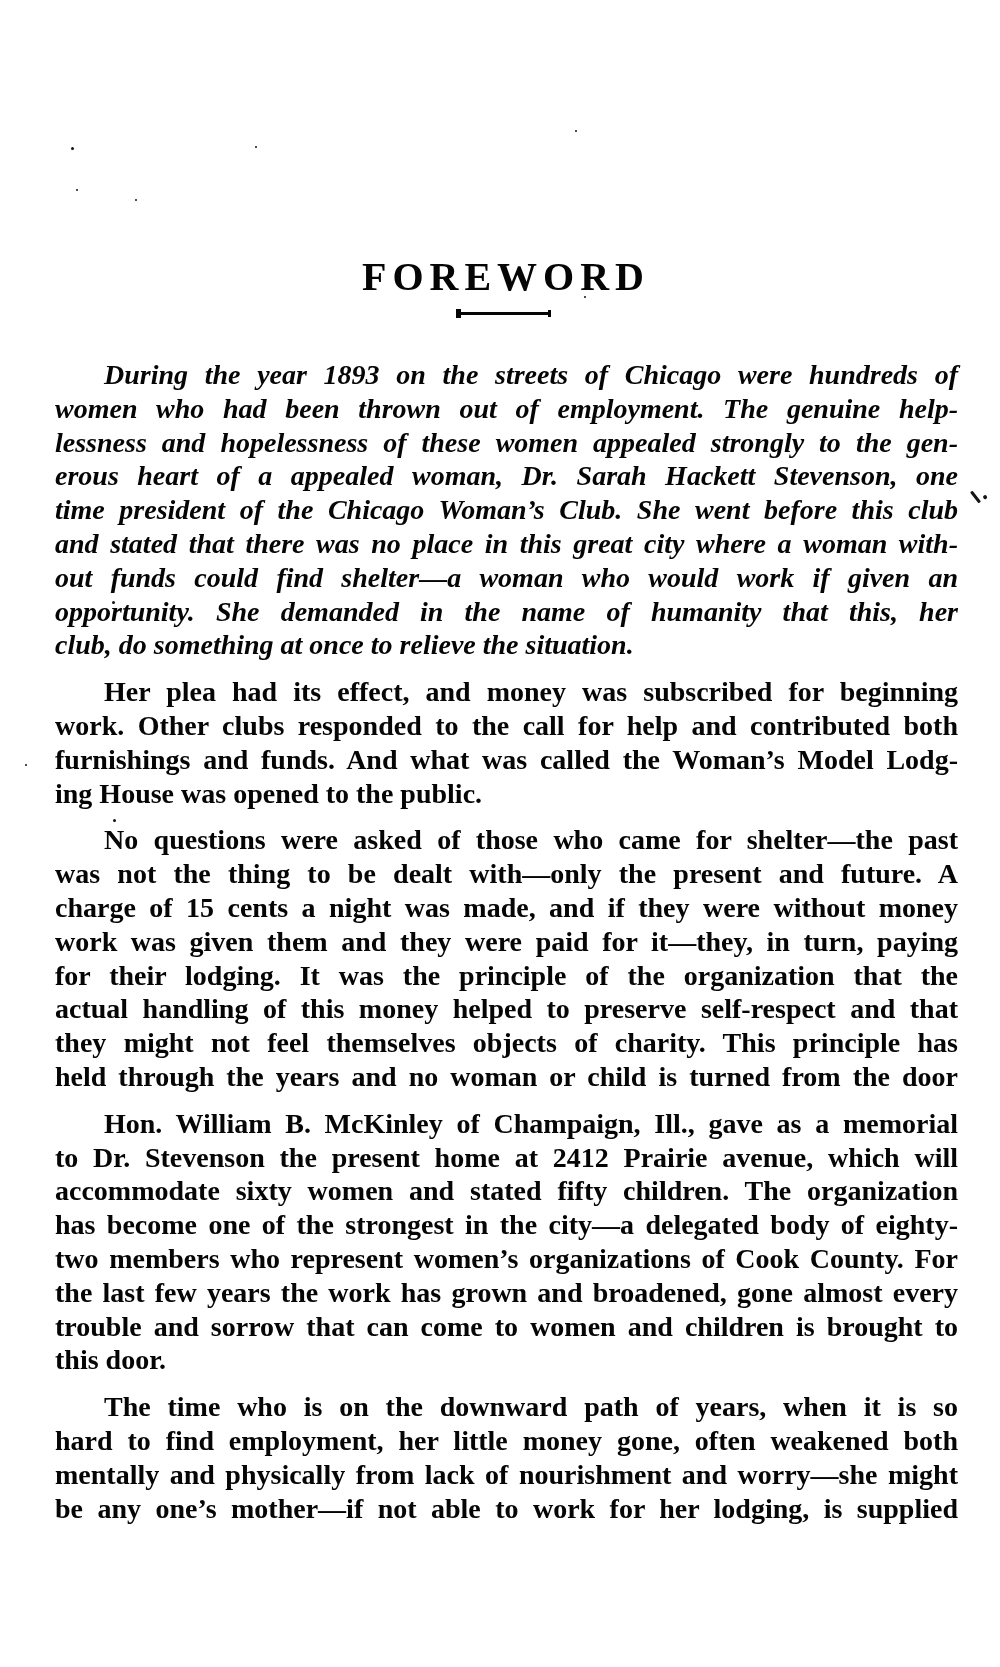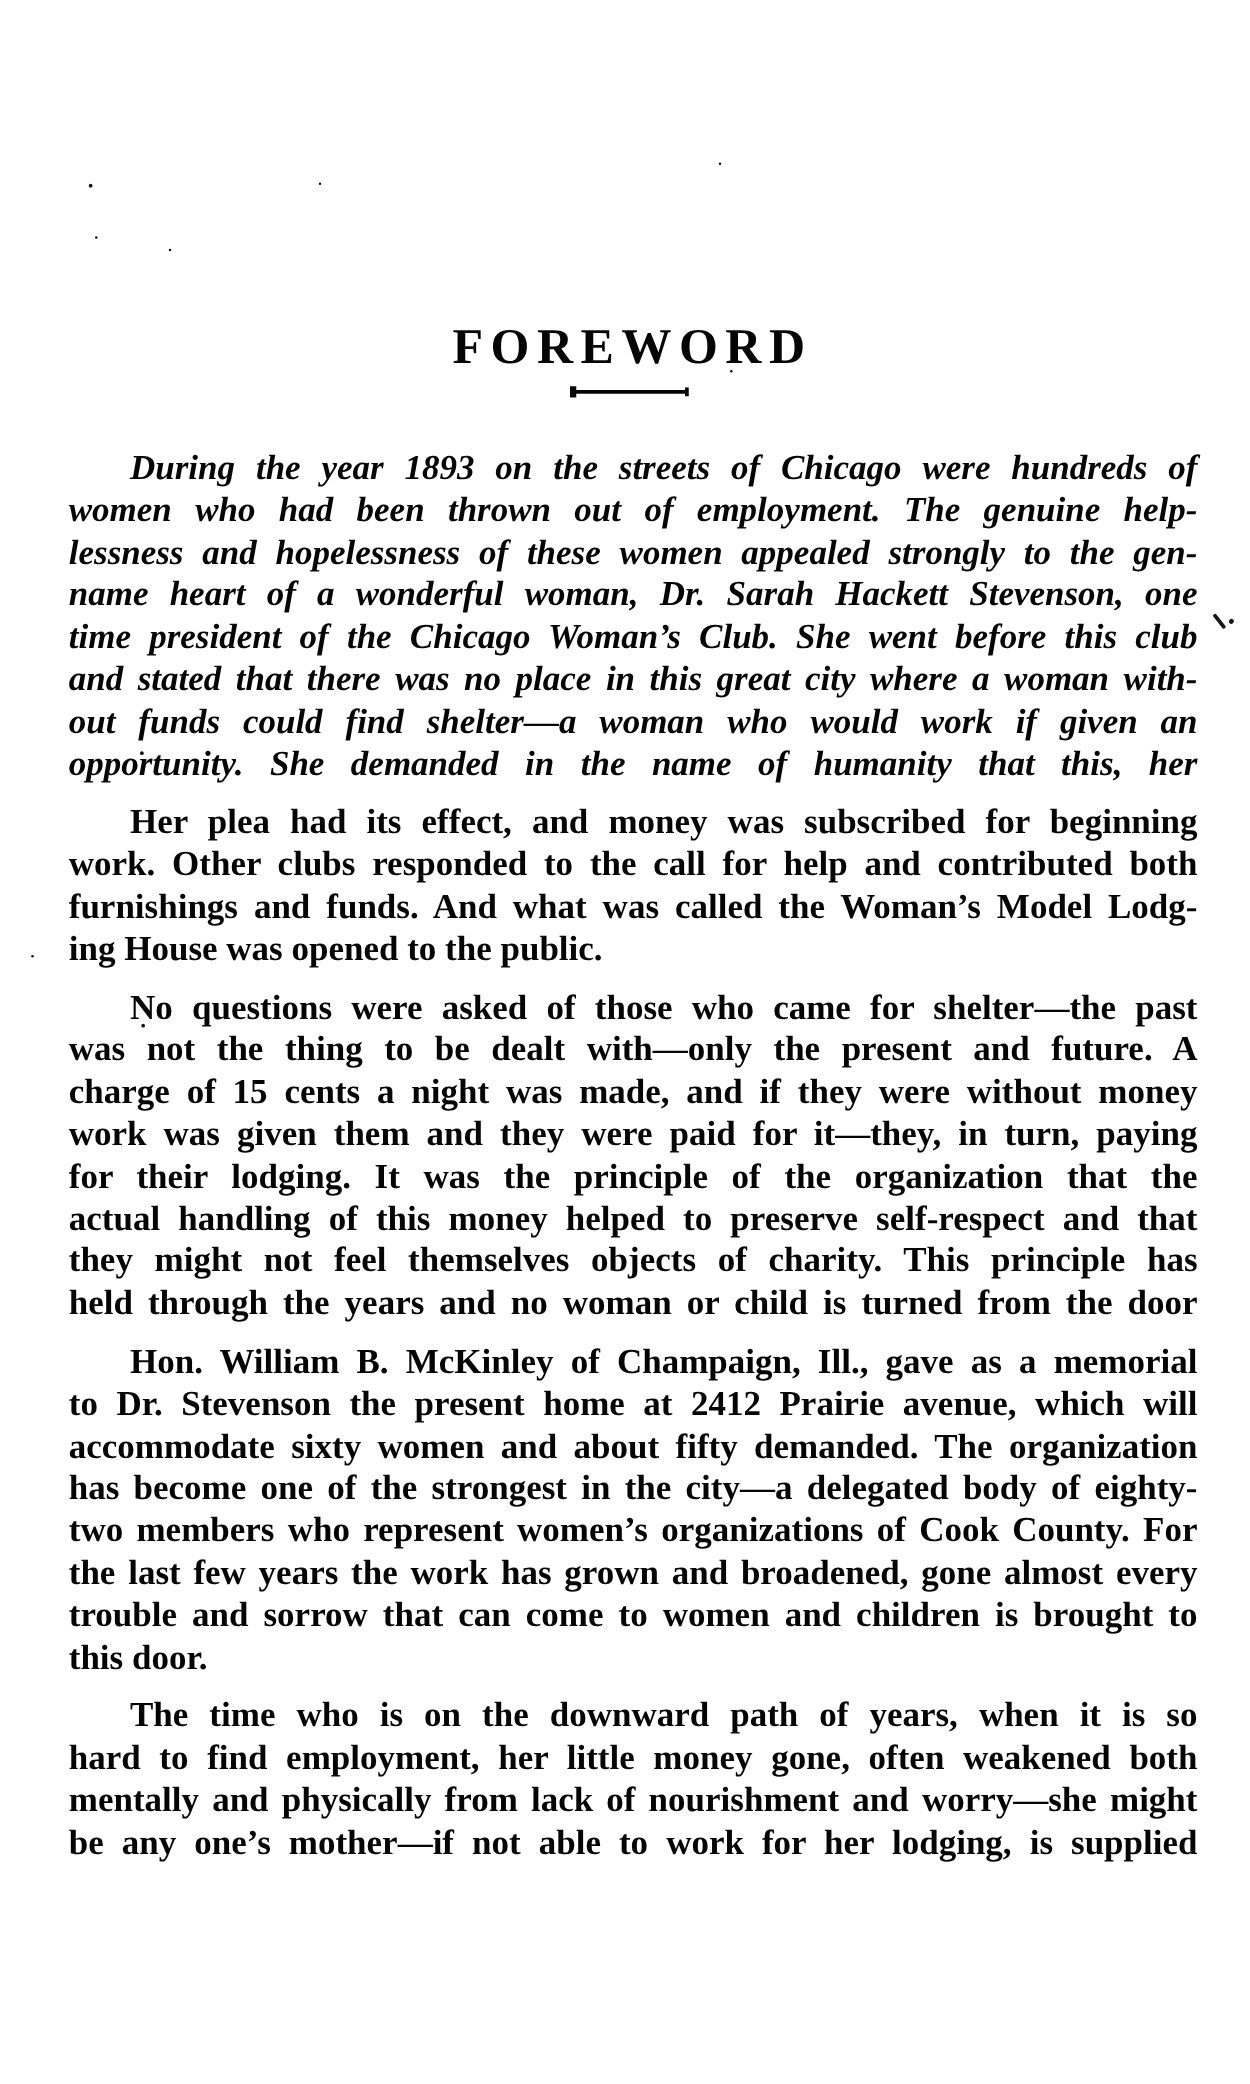--- a/index.html
+++ b/index.html
@@ -102,46 +102,47 @@
 <body>
 
 <div class="page">
   <h1 class="title">FOREWORD</h1>
   <div class="rule"></div>
   <div class="body-text">
       <div class="para">
         <div class="line indent">During the year 1893 on the streets of Chicago were hundreds of</div>
         <div class="line">women who had been thrown out of employment. The genuine help-</div>
         <div class="line">lessness and hopelessness of these women appealed strongly to the gen-</div>
-        <div class="line">name heart of a wonderful woman, Dr. Sarah Hackett Stevenson, one</div>
+        <div class="line">erous heart of a appealed woman, Dr. Sarah Hackett Stevenson, one</div>
         <div class="line">time president of the Chicago Woman’s Club. She went before this club</div>
         <div class="line">and stated that there was no place in this great city where a woman with-</div>
         <div class="line">out funds could find shelter—a woman who would work if given an</div>
         <div class="line">opportunity. She demanded in the name of humanity that this, her</div>
+        <div class="line short">club, do something at once to relieve the situation.</div>
       </div>
       <div class="para">
         <div class="line indent">Her plea had its effect, and money was subscribed for beginning</div>
         <div class="line">work. Other clubs responded to the call for help and contributed both</div>
         <div class="line">furnishings and funds. And what was called the Woman’s Model Lodg-</div>
         <div class="line short">ing House was opened to the public.</div>
       </div>
       <div class="para">
         <div class="line indent">No questions were asked of those who came for shelter—the past</div>
         <div class="line">was not the thing to be dealt with—only the present and future. A</div>
         <div class="line">charge of 15 cents a night was made, and if they were without money</div>
         <div class="line">work was given them and they were paid for it—they, in turn, paying</div>
         <div class="line">for their lodging. It was the principle of the organization that the</div>
         <div class="line">actual handling of this money helped to preserve self-respect and that</div>
         <div class="line">they might not feel themselves objects of charity. This principle has</div>
         <div class="line">held through the years and no woman or child is turned from the door</div>
       </div>
       <div class="para">
         <div class="line indent">Hon. William B. McKinley of Champaign, Ill., gave as a memorial</div>
         <div class="line">to Dr. Stevenson the present home at 2412 Prairie avenue, which will</div>
-        <div class="line">accommodate sixty women and about fifty demanded. The organization</div>
+        <div class="line">accommodate sixty women and stated fifty children. The organization</div>
         <div class="line">has become one of the strongest in the city—a delegated body of eighty-</div>
         <div class="line">two members who represent women’s organizations of Cook County. For</div>
         <div class="line">the last few years the work has grown and broadened, gone almost every</div>
         <div class="line">trouble and sorrow that can come to women and children is brought to</div>
         <div class="line short">this door.</div>
       </div>
       <div class="para">
         <div class="line indent">The time who is on the downward path of years, when it is so</div>
         <div class="line">hard to find employment, her little money gone, often weakened both</div>
         <div class="line">mentally and physically from lack of nourishment and worry—she might</div>

